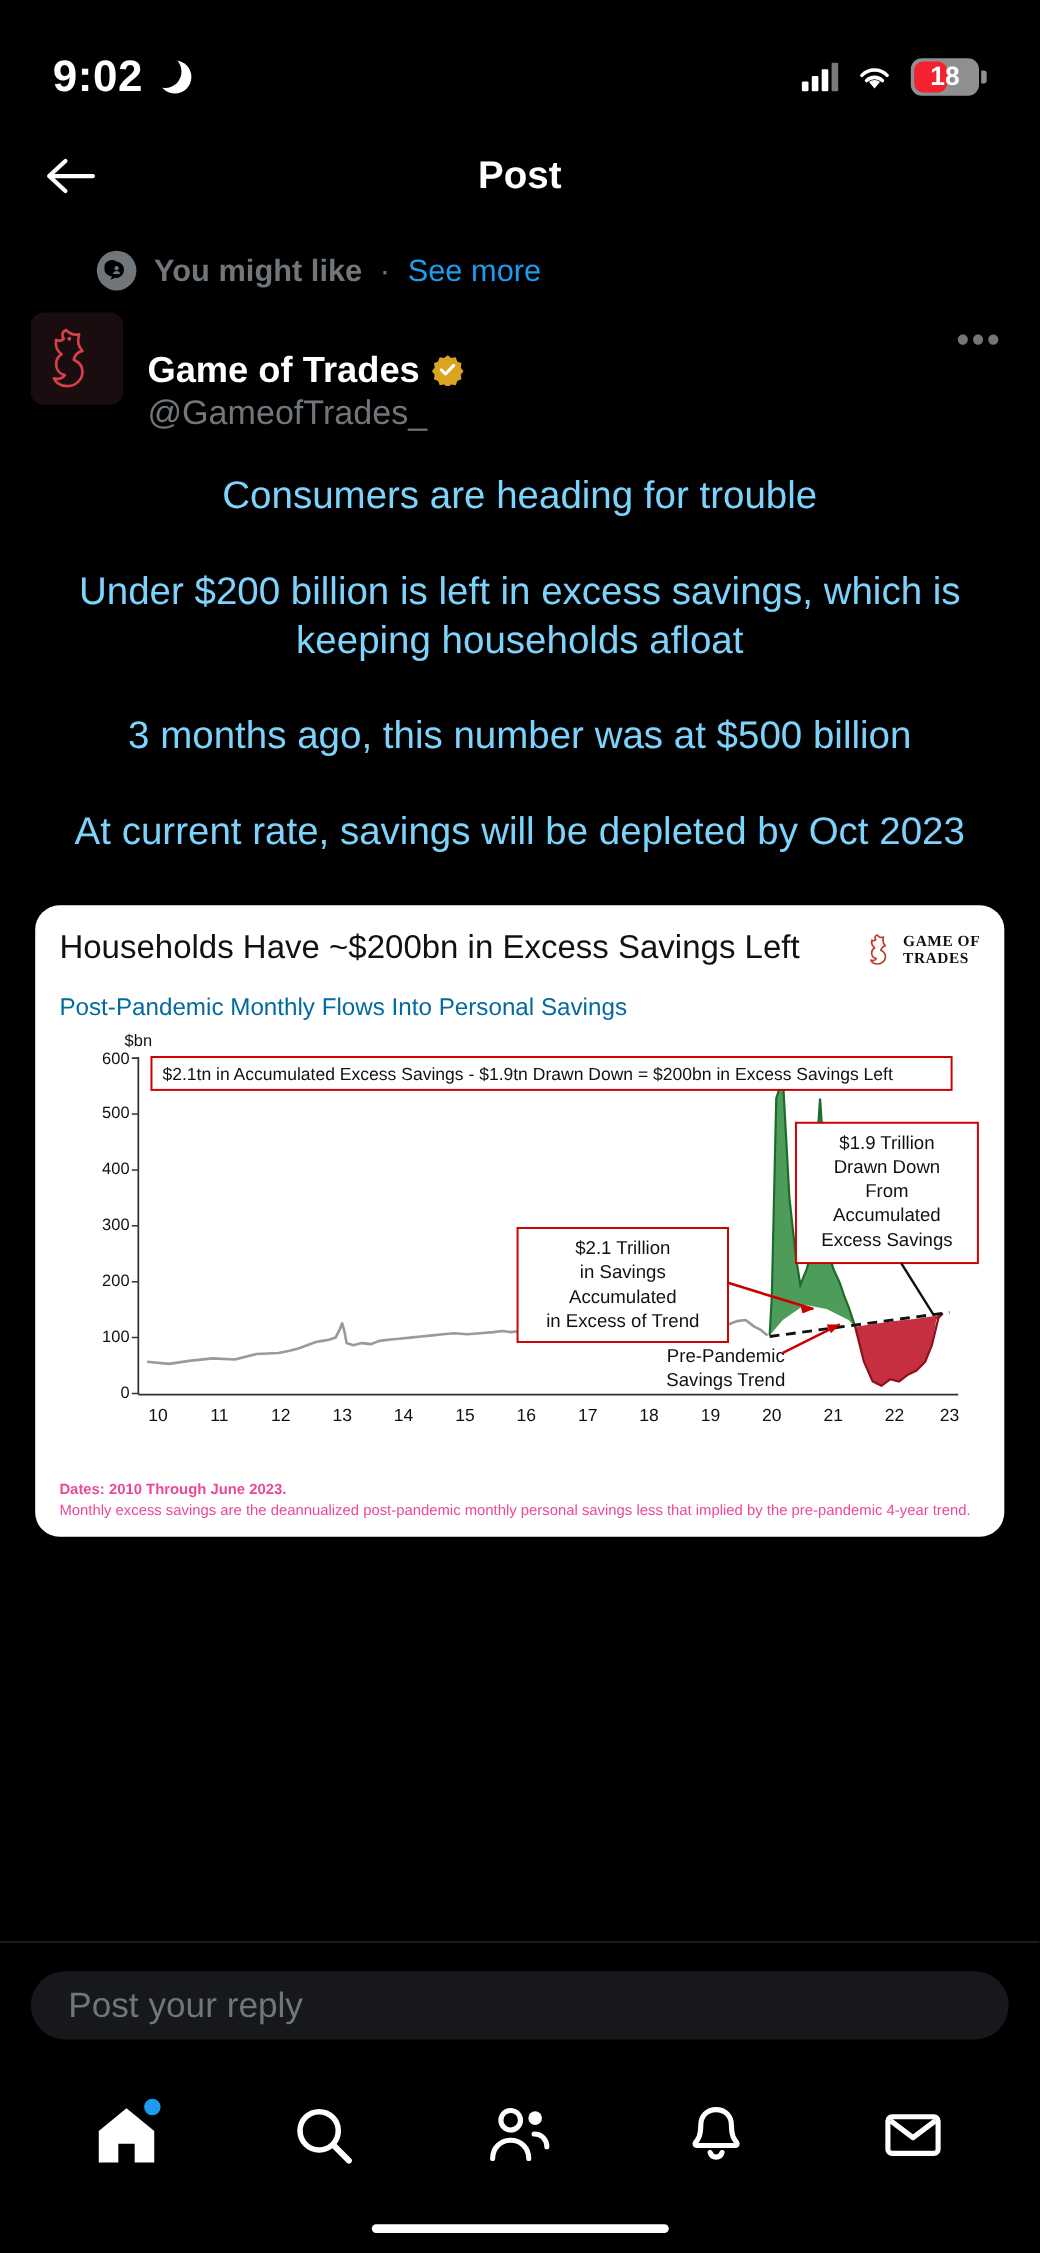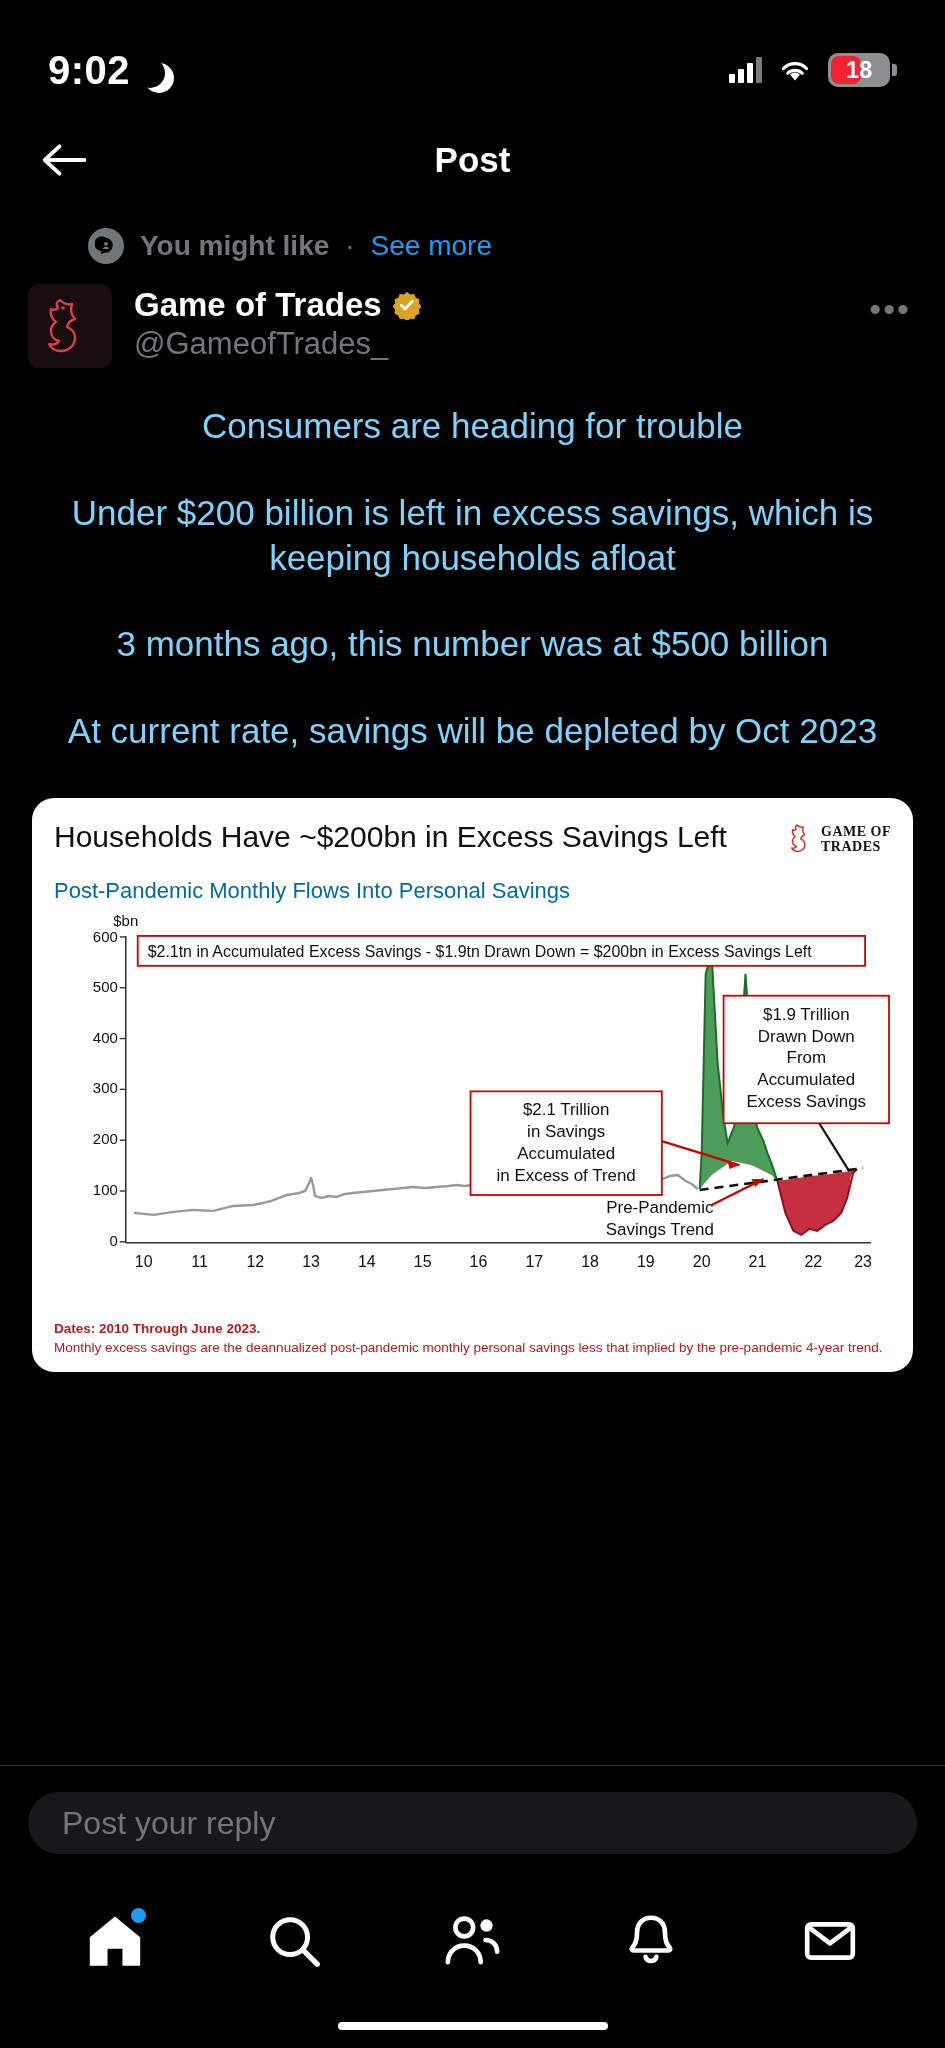--- a/index.html
+++ b/index.html
@@ -10,21 +10,21 @@
     overflow: hidden;
   }
   body { position: relative; color: #e7e9ea; }
 
   
   .statusbar {
     height: 110px;
     display: flex; align-items: center; justify-content: space-between;
     padding: 30px 48px 0 48px;
   }
-  .status-left { display: flex; align-items: flex-end; gap: 14px; }
+  .status-left { display: flex; align-items: center; gap: 14px; }
   .status-time { font-size: 40px; font-weight: 600; letter-spacing: 0.5px; color: #fff; }
   .moon { width: 30px; height: 30px; position: relative; }
   .moon::before {
     content: ""; position: absolute; inset: 0;
     border-radius: 50%; background: #fff;
   }
   .moon::after {
     content: ""; position: absolute; left: -9px; top: -5px;
     width: 30px; height: 30px; border-radius: 50%; background: #000;
   }
@@ -93,21 +93,21 @@
     display: flex; align-items: flex-start; gap: 22px;
     padding: 10px 0 6px 0;
     position: relative;
   }
   .avatar {
     width: 84px; height: 84px; border-radius: 12px;
     background: #1a0f12; overflow: hidden; flex: 0 0 auto;
     display: flex; align-items: center; justify-content: center;
   }
   .author-names { display: flex; flex-direction: column; gap: 2px; padding-top: 2px; }
-  .author-name-line { display: flex; align-items: center; gap: 10px; }
+  .author-name-line { display: flex; align-items: center; gap: 10px; margin-top: 31px; }
   .author-name { font-size: 33px; font-weight: 700; color: #fff; }
   .verified { width: 30px; height: 30px; }
   .author-handle { font-size: 31px; color: #71767b; }
   .more-dots {
     position: absolute; right: 6px; top: 16px;
     font-size: 34px; color: #71767b; letter-spacing: 2px; cursor: pointer;
   }
 
   .post-body {
     padding: 30px 4px 10px 4px;
@@ -129,21 +129,21 @@
   .chart-title { font-size: 30px; color: #111; font-weight: 400; }
   .chart-logo { display: flex; align-items: center; gap: 6px; }
   .chart-logo-text {
     font-size: 14px; font-weight: 700; color: #111; line-height: 1.05;
     font-family: "Liberation Serif", serif; letter-spacing: .5px;
   }
   .chart-sub { font-size: 22px; color: #0369a1; margin-top: 18px; }
   .chart-area { position: relative; margin-top: 10px; }
   .chart-svg { display: block; width: 100%; height: auto; }
   .chart-foot { margin-top: 6px; }
-  .chart-foot div { font-size: 13.5px; color: #b91c1c; line-height: 1.45; }
+  .chart-foot div { font-size: 13.5px; color: #ec4899; line-height: 1.45; }
   .chart-foot .d1 { font-weight: 600; }
 
   
   .composer-wrap {
     position: absolute; left: 0; right: 0; bottom: 168px;
     border-top: 1px solid #2f3336;
     padding: 26px 28px 26px 28px;
     background: #000;
   }
   .composer {

